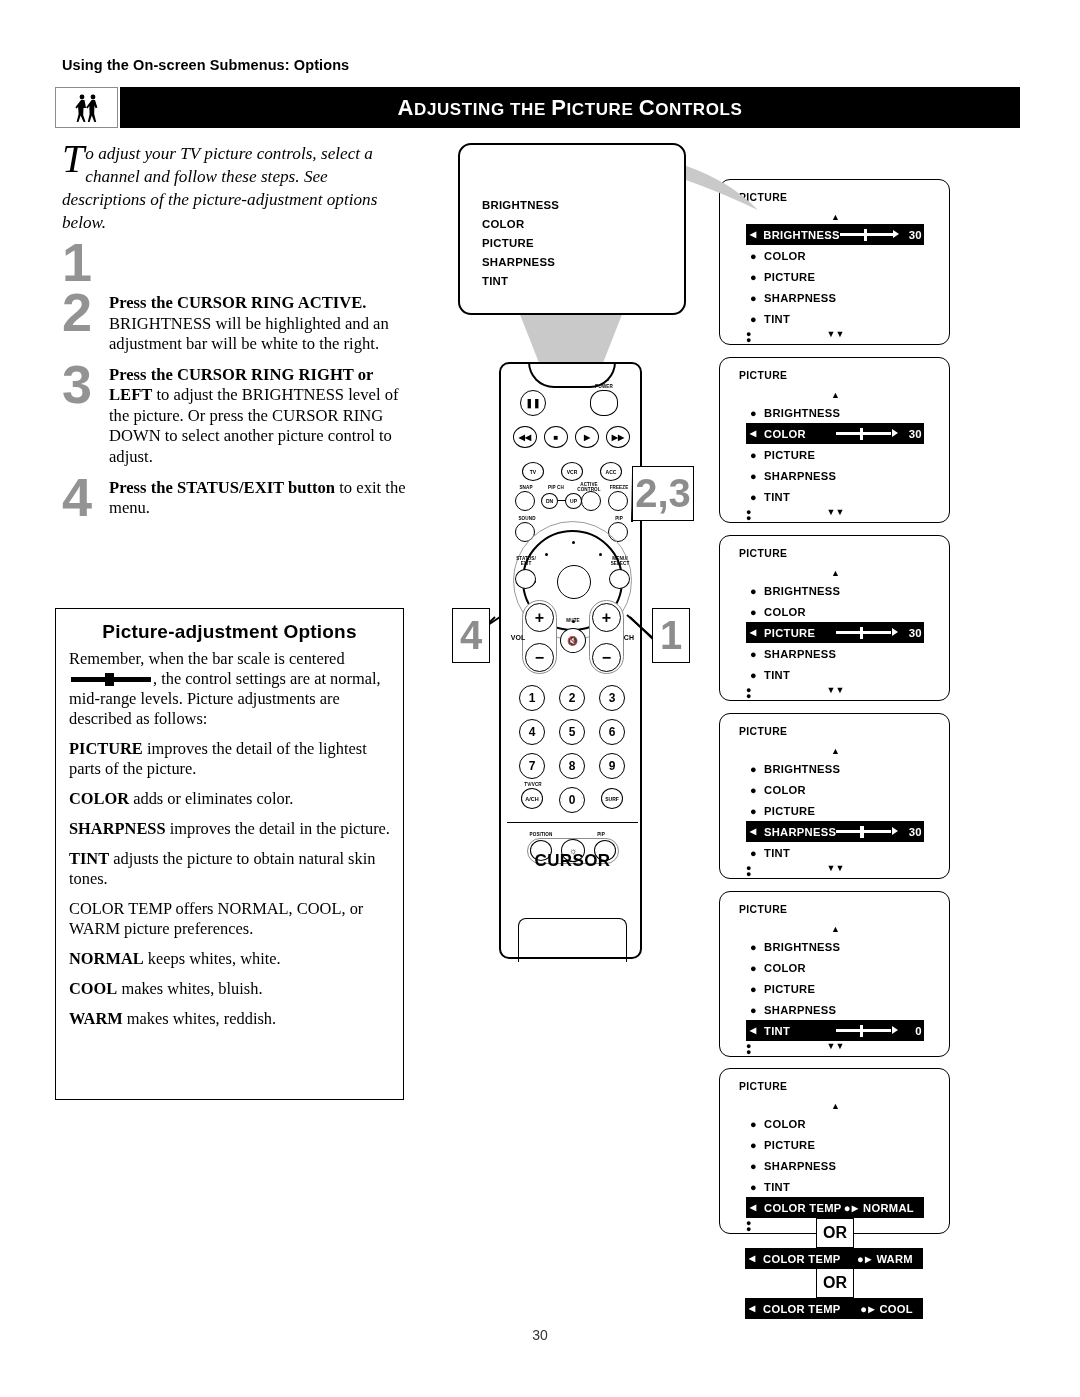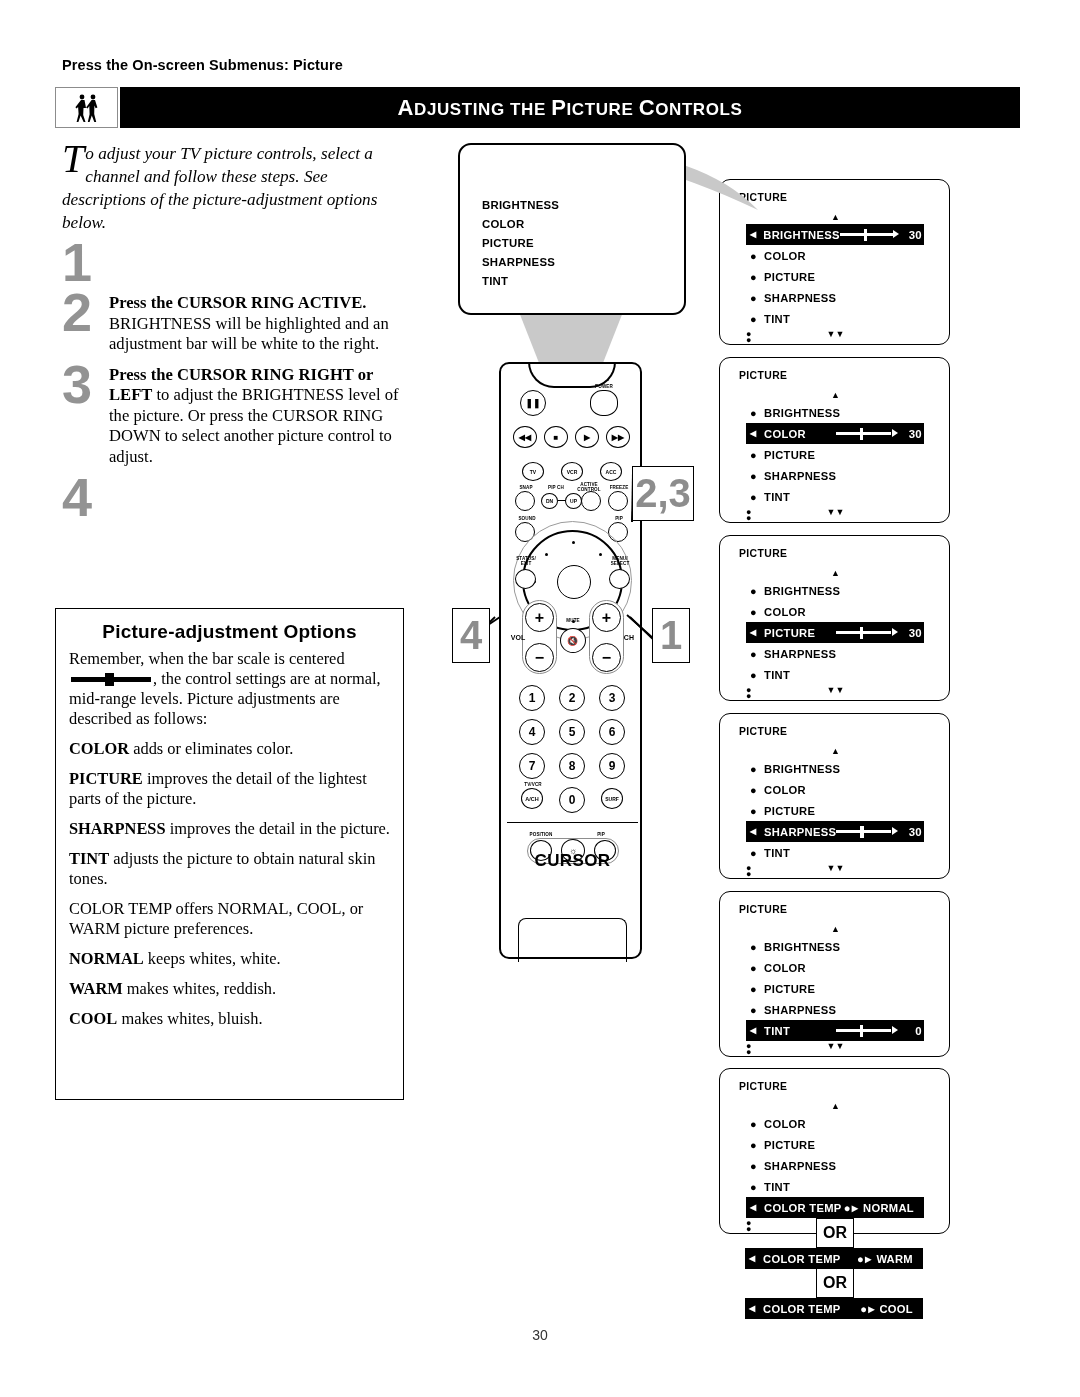--- a/index.html
+++ b/index.html
@@ -265,21 +265,21 @@
 
   #page-number{
     position:absolute; left:0; width:1080px; top:1327px;
     text-align:center; font-family:"Liberation Sans", sans-serif;
     font-size:14px; color:#333;
   }
 </style>
 </head>
 <body>
 
-<div id="running-head">Press the On-screen Submenus: Picture</div>
+<div id="running-head">Using the On-screen Submenus: Options</div>
 
 <div id="title-bar-wrap">
   <div id="chapter-icon">
     <svg width="34" height="32" viewBox="0 0 34 32" aria-hidden="true">
       <g fill="#000">
         <circle cx="12" cy="5" r="2.4"></circle>
         <path d="M11 8 L14.5 8 L16 16 L13.5 16 L13.2 23 L15.5 30 L13.6 30 L10.6 23.6 L8.4 30 L6.6 30 L8.6 22 L8.1 15 L6.6 16.5 L5.4 15.2 Z"></path>
         <circle cx="23" cy="5" r="2.4"></circle>
         <path d="M21.6 8 L25 8 L27.4 15.5 L25.6 16.3 L24.4 13.6 L24.2 22 L26.2 30 L24.3 30 L21.8 23.4 L19.6 30 L17.8 30 L19.6 22.2 L19.3 14 L17.6 16.6 L16.1 15.5 Z"></path>
       </g>
@@ -301,35 +301,36 @@
   <div class="step">
     <div class="num">2</div>
     <div class="txt"><b>Press the CURSOR RING ACTIVE.</b><span> BRIGHTNESS will be highlighted and an adjustment bar will be white to the right.</span></div>
   </div>
   <div class="step">
     <div class="num">3</div>
     <div class="txt"><b>Press the CURSOR RING RIGHT or LEFT</b><span> to adjust the BRIGHTNESS level of the picture. Or press the CURSOR RING DOWN to select another picture control to adjust.</span></div>
   </div>
   <div class="step">
     <div class="num">4</div>
+    <div class="txt"><b>Press the STATUS/EXIT button</b><span> to exit the menu.</span></div>
   </div>
 </div>
 
 <div id="options-box">
   <div id="options-title">Picture-adjustment Options</div>
   <p><span>Remember, when the bar scale is centered</span>
     <span class="barglyph"><span class="hbar"></span><span class="knob"></span></span><span>, the control settings are at normal, mid-range levels. Picture adjustments are described as follows:</span></p>
+  <p><b>PICTURE</b><span> improves the detail of the lightest parts of the picture.</span></p>
   <p><b>COLOR</b><span> adds or eliminates color.</span></p>
-  <p><b>PICTURE</b><span> improves the detail of the lightest parts of the picture.</span></p>
   <p><b>SHARPNESS</b><span> improves the detail in the picture.</span></p>
   <p><b>TINT</b><span> adjusts the picture to obtain natural skin tones.</span></p>
   <p><span>COLOR TEMP</span><span> offers NORMAL, COOL, or WARM picture preferences.</span></p>
   <p><b>NORMAL</b><span> keeps whites, white.</span></p>
+  <p><b>COOL</b><span> makes whites, bluish.</span></p>
   <p><b>WARM</b><span> makes whites, reddish.</span></p>
-  <p><b>COOL</b><span> makes whites, bluish.</span></p>
 </div>
 
 <svg id="beam-fan" width="200" height="75">
   <path d="M0 0 C40 4 110 18 198 60 C150 10 70 -2 6 -1 Z" fill="#c9c9c9"></path>
 </svg>
 <svg id="beam-down" width="150" height="60">
   <path d="M22 0 L126 0 L104 56 L44 56 Z" fill="#c9c9c9"></path>
 </svg>
 
 <div id="tv-screen">

